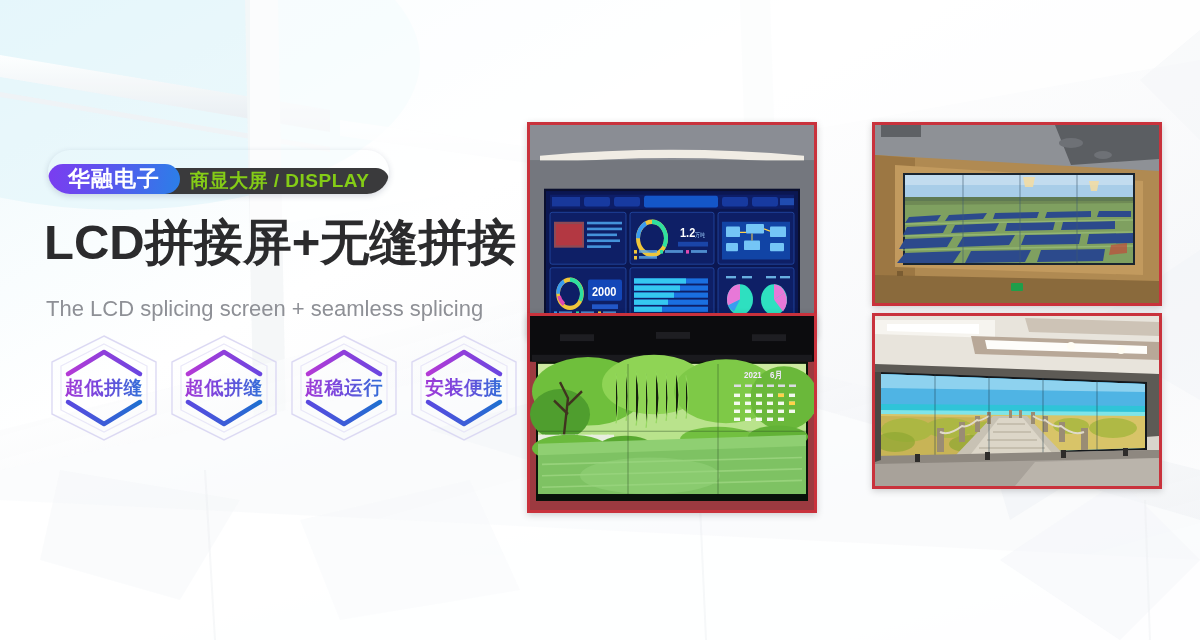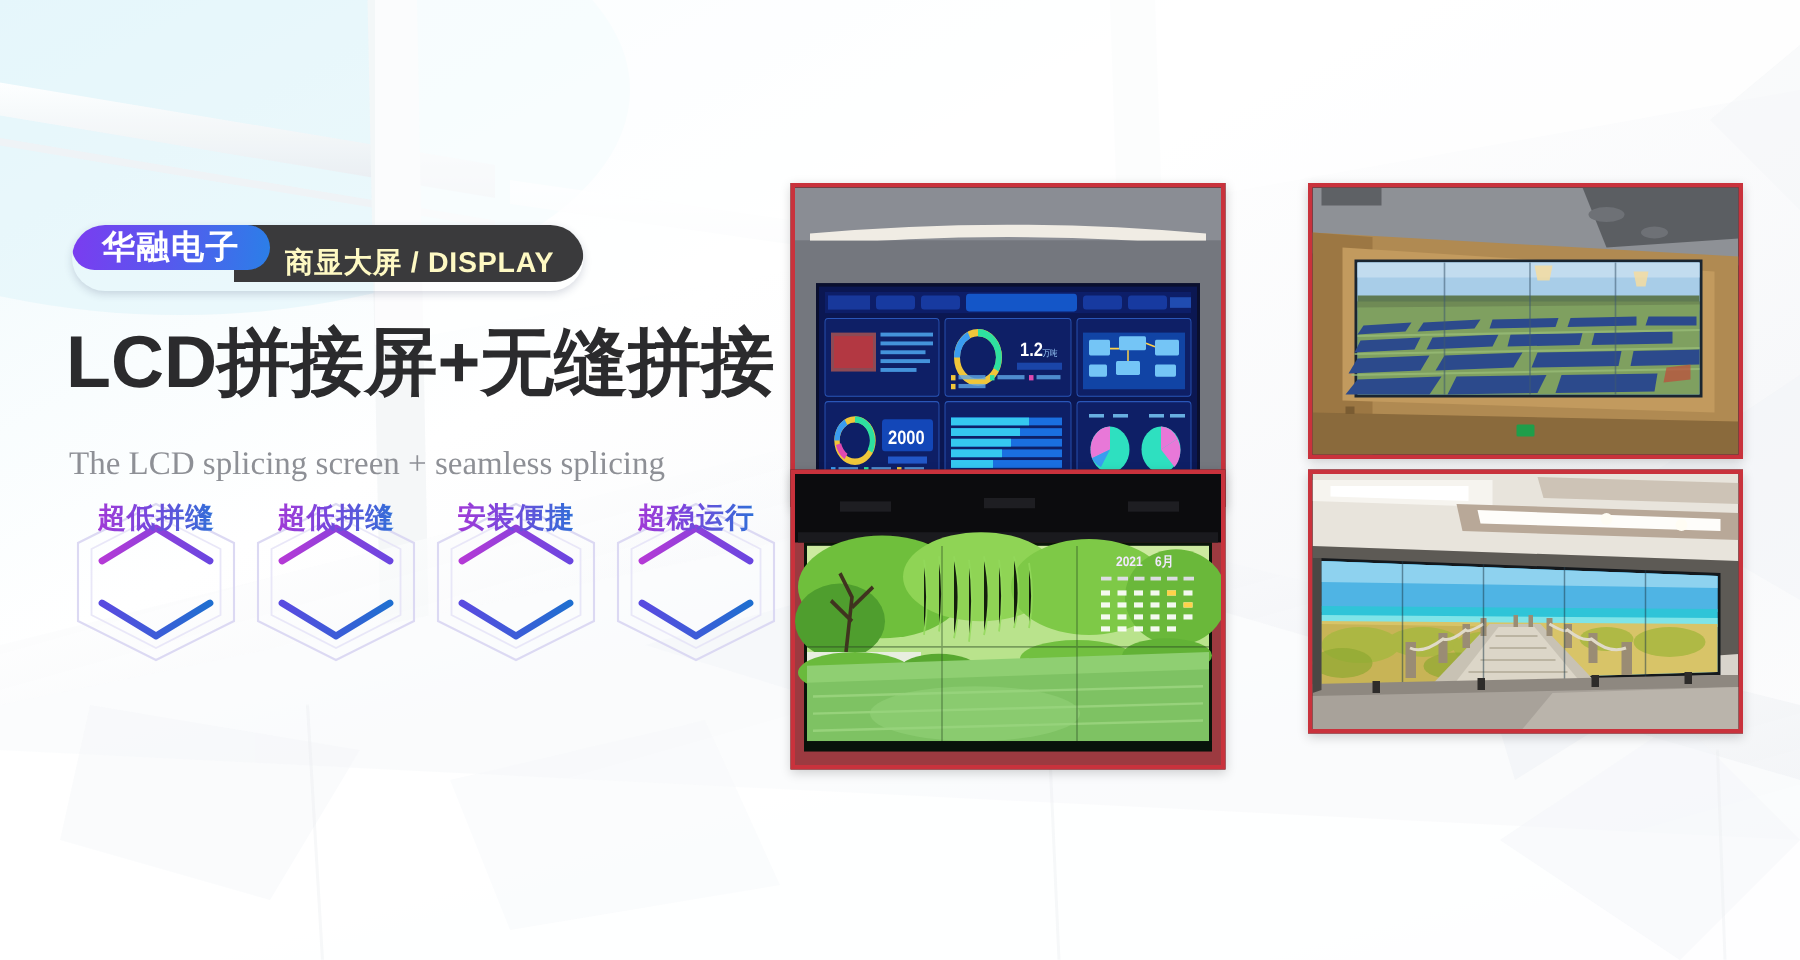--- a/index.html
+++ b/index.html
@@ -18,57 +18,57 @@
   
   .bg-layer{position:absolute;inset:0;overflow:hidden;pointer-events:none;}
   .bg-svg{position:absolute;inset:0;width:1200px;height:640px;display:block;}
 
   
   .left-col{position:absolute;left:0;top:0;width:520px;height:640px;}
 
   
   .badge-pill{
     position:absolute;left:48px;top:150px;
-    height:44px;display:flex;align-items:flex-start;
+    height:44px;display:flex;align-items:flex-end;
     border-radius:22px;overflow:hidden;
     box-shadow:0 2px 6px rgba(40,50,90,.18);
   }
   .badge-brand{
     display:flex;align-items:center;justify-content:center;
     padding:0 20px;
     background:linear-gradient(95deg,#7b3cf0 0%,#5a56ee 45%,#2b7fe8 100%);
     color:#ffffff;font-size:22px;font-weight:bold;letter-spacing:1px;
     border-radius:22px;
     position:relative;z-index:2;
   }
   .badge-sub{
     display:flex;align-items:center;justify-content:center;
-    padding:12px 20px 0 34px;margin-left:-24px;
-    background:#3a3a3c;color:#fef9c3;
+    padding:0 20px 0 34px;margin-left:-24px;
+    background:#3a3a3c;color:#84cc16;
     font-size:19px;font-weight:bold;letter-spacing:.5px;
     border-radius:0 22px 22px 0;
     position:relative;z-index:1;
   }
 
   
   .headline{
     position:absolute;left:44px;top:218px;
     font-size:49px;line-height:1;font-weight:bold;
     color:#2b2b2d;letter-spacing:0px;white-space:nowrap;
   }
   .subhead{
     position:absolute;left:46px;top:298px;
-    font-size:22px;line-height:1;color:#8e9096;white-space:nowrap;font-family:Liberation Serif, serif;
+    font-size:22px;line-height:1;color:#8e9096;white-space:nowrap;
   }
 
   
   .hex-row{position:absolute;left:46px;top:332px;display:flex;gap:4px;}
   .hex-item{
     position:relative;width:116px;height:112px;
-    display:flex;align-items:flex-start;justify-content:center;
+    display:flex;align-items:center;justify-content:center;
   }
   .hex-svg{position:absolute;left:0;top:0;width:116px;height:112px;}
   .hex-label{
     position:relative;z-index:3;
     font-size:19px;font-weight:bold;letter-spacing:.5px;white-space:nowrap;
     background:linear-gradient(90deg,#a13ad6 0%,#7b46dd 40%,#2f6fd8 100%);
     -webkit-background-clip:text;background-clip:text;
     color:transparent;-webkit-text-fill-color:transparent;
   }
 
@@ -196,55 +196,55 @@
           <polygon points="58,12 101,34 101,78 58,100 15,78 15,34" fill="none" stroke="#e4e1f6" stroke-width="1.2" opacity=".8"></polygon>
           <path d="M22 42 L58 20 L94 42" fill="none" stroke="url(#chevTop2)" stroke-width="4.5" stroke-linecap="round" stroke-linejoin="round"></path>
           <path d="M22 70 L58 92 L94 70" fill="none" stroke="url(#chevBot2)" stroke-width="4.5" stroke-linecap="round" stroke-linejoin="round"></path>
         </svg>
         <span class="hex-label">超低拼缝</span>
       </div>
 
       <div class="hex-item">
         <svg class="hex-svg" viewBox="0 0 116 112" xmlns="http://www.w3.org/2000/svg">
           <defs>
+            <linearGradient id="chevTop3" x1="0" y1="0" x2="1" y2="0">
+              <stop offset="0%" stop-color="#b43ad6"></stop>
+                <stop offset="100%" stop-color="#6a46e0"></stop>
+            </linearGradient>
+            <linearGradient id="chevBot3" x1="0" y1="0" x2="1" y2="0">
+              <stop offset="0%" stop-color="#5a4ae0"></stop>
+                <stop offset="100%" stop-color="#1f6fd0"></stop>
+            </linearGradient>
+          </defs>
+          <polygon points="58,4 110,30 110,82 58,108 6,82 6,30" fill="none" stroke="#d8d5f2" stroke-width="1.4" opacity=".9"></polygon>
+          <polygon points="58,12 101,34 101,78 58,100 15,78 15,34" fill="none" stroke="#e4e1f6" stroke-width="1.2" opacity=".8"></polygon>
+          <path d="M22 42 L58 20 L94 42" fill="none" stroke="url(#chevTop3)" stroke-width="4.5" stroke-linecap="round" stroke-linejoin="round"></path>
+          <path d="M22 70 L58 92 L94 70" fill="none" stroke="url(#chevBot3)" stroke-width="4.5" stroke-linecap="round" stroke-linejoin="round"></path>
+        </svg>
+        <span class="hex-label">超稳运行</span>
+      </div>
+
+      <div class="hex-item">
+        <svg class="hex-svg" viewBox="0 0 116 112" xmlns="http://www.w3.org/2000/svg">
+          <defs>
             <linearGradient id="chevTop4" x1="0" y1="0" x2="1" y2="0">
               <stop offset="0%" stop-color="#b43ad6"></stop>
                 <stop offset="100%" stop-color="#6a46e0"></stop>
             </linearGradient>
             <linearGradient id="chevBot4" x1="0" y1="0" x2="1" y2="0">
               <stop offset="0%" stop-color="#5a4ae0"></stop>
                 <stop offset="100%" stop-color="#1f6fd0"></stop>
             </linearGradient>
           </defs>
           <polygon points="58,4 110,30 110,82 58,108 6,82 6,30" fill="none" stroke="#d8d5f2" stroke-width="1.4" opacity=".9"></polygon>
           <polygon points="58,12 101,34 101,78 58,100 15,78 15,34" fill="none" stroke="#e4e1f6" stroke-width="1.2" opacity=".8"></polygon>
           <path d="M22 42 L58 20 L94 42" fill="none" stroke="url(#chevTop4)" stroke-width="4.5" stroke-linecap="round" stroke-linejoin="round"></path>
           <path d="M22 70 L58 92 L94 70" fill="none" stroke="url(#chevBot4)" stroke-width="4.5" stroke-linecap="round" stroke-linejoin="round"></path>
         </svg>
         <span class="hex-label">安装便捷</span>
-      </div>
-
-      <div class="hex-item">
-        <svg class="hex-svg" viewBox="0 0 116 112" xmlns="http://www.w3.org/2000/svg">
-          <defs>
-            <linearGradient id="chevTop3" x1="0" y1="0" x2="1" y2="0">
-              <stop offset="0%" stop-color="#b43ad6"></stop>
-                <stop offset="100%" stop-color="#6a46e0"></stop>
-            </linearGradient>
-            <linearGradient id="chevBot3" x1="0" y1="0" x2="1" y2="0">
-              <stop offset="0%" stop-color="#5a4ae0"></stop>
-                <stop offset="100%" stop-color="#1f6fd0"></stop>
-            </linearGradient>
-          </defs>
-          <polygon points="58,4 110,30 110,82 58,108 6,82 6,30" fill="none" stroke="#d8d5f2" stroke-width="1.4" opacity=".9"></polygon>
-          <polygon points="58,12 101,34 101,78 58,100 15,78 15,34" fill="none" stroke="#e4e1f6" stroke-width="1.2" opacity=".8"></polygon>
-          <path d="M22 42 L58 20 L94 42" fill="none" stroke="url(#chevTop3)" stroke-width="4.5" stroke-linecap="round" stroke-linejoin="round"></path>
-          <path d="M22 70 L58 92 L94 70" fill="none" stroke="url(#chevBot3)" stroke-width="4.5" stroke-linecap="round" stroke-linejoin="round"></path>
-        </svg>
-        <span class="hex-label">超稳运行</span>
       </div>
 
     </div>
   </div>
 
   <div class="photo ph-tl">
     <svg viewBox="0 0 284 178" preserveAspectRatio="none" xmlns="http://www.w3.org/2000/svg">
       <rect width="284" height="178" fill="#6f7279"></rect>
       <rect x="0" y="0" width="284" height="30" fill="#8a8d94"></rect>
       <path d="M10 26 Q142 16 274 26 L274 33 Q142 23 10 33 Z" fill="#f0ece4"></path>

